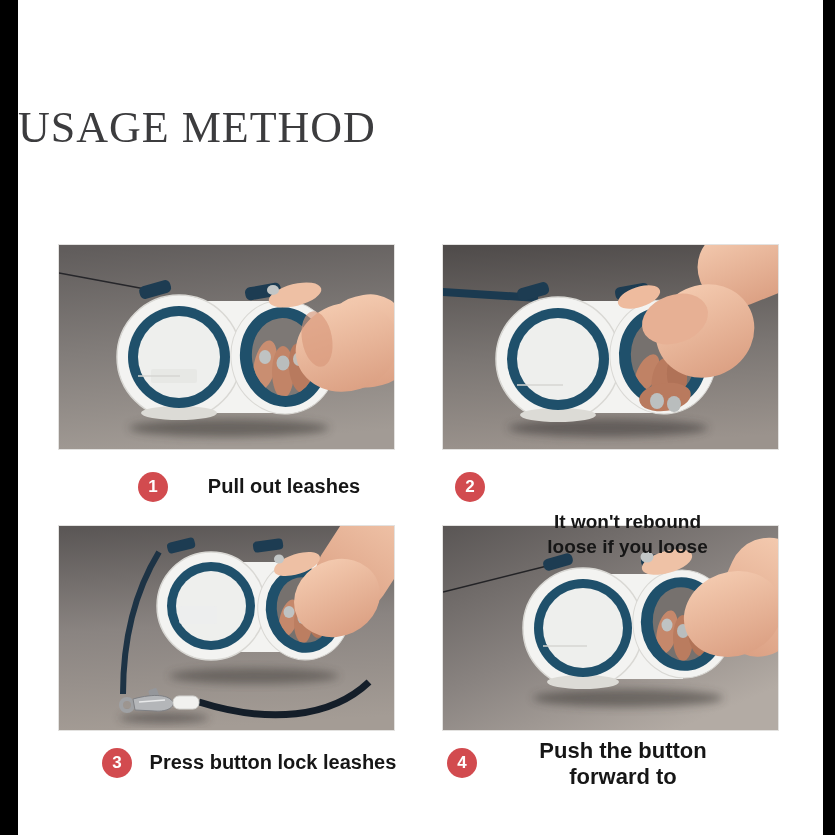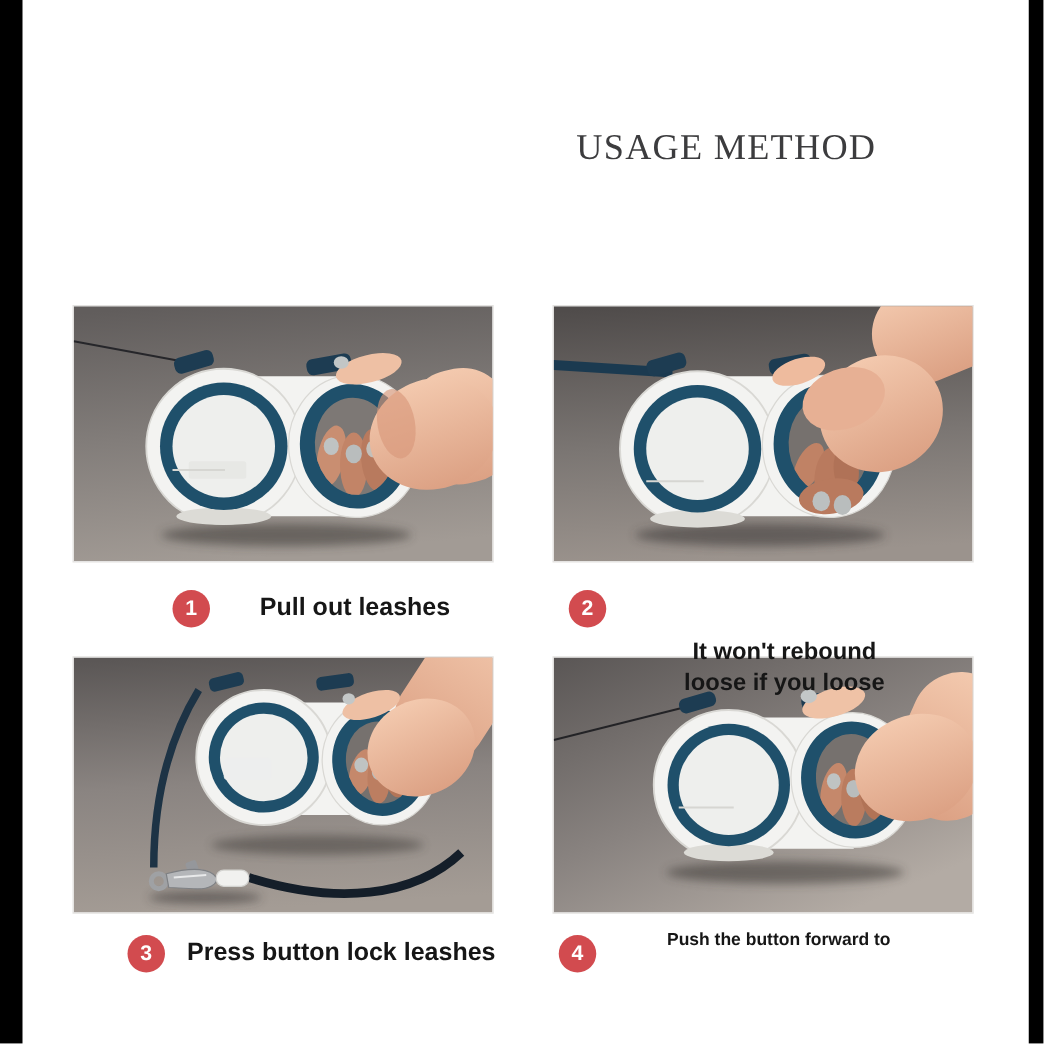--- a/index.html
+++ b/index.html
@@ -1,40 +1,40 @@
 <!DOCTYPE html>
 <html><head>
 <meta charset="utf-8">
 <style>
   html,body{margin:0;padding:0;background:#ffffff;}
   .page{position:relative;width:835px;height:835px;background:#ffffff;overflow:hidden;
         font-family:"Liberation Sans", sans-serif;}
   .bar{position:absolute;top:0;height:835px;background:#000;}
   .bar-left{left:0;width:18px;}
   .bar-right{left:823px;width:12px;}
-  .title{position:absolute;left:18px;width:683px;top:102px;text-align:right;
-         font-family:"Liberation Serif", serif;font-size:29px;font-weight:400;
+  .title{position:absolute;left:18px;width:683px;top:102px;text-align:left;
+         font-family:"Liberation Serif", serif;font-size:44px;font-weight:400;
          letter-spacing:1px;color:#3c3c3e;}
   .panel{position:absolute;width:335px;height:204px;border:1px solid #e3e2e0;box-sizing:content-box;}
   .panel svg{display:block;width:100%;height:100%;}
   .p1{left:58px;top:244px;}
   .p2{left:442px;top:244px;}
   .p3{left:58px;top:525px;}
   .p4{left:442px;top:525px;}
   .badge{position:absolute;width:30px;height:30px;border-radius:50%;background:#d24b4f;
          color:#ffffff;font-weight:bold;font-size:17px;line-height:30px;text-align:center;}
   .badge1{left:138px;top:472px;}
   .badge2{left:455px;top:472px;}
   .badge3{left:102px;top:748px;}
   .badge4{left:447px;top:748px;}
   .caption{position:absolute;color:#161616;font-weight:700;text-align:center;}
   .cap1{left:168px;top:475px;width:210px;font-size:20px;padding-left:11px;}
   .cap2{left:515px;top:461px;width:225px;font-size:19px;line-height:25px;margin-top:48px;}
   .cap3{left:148px;top:751px;width:250px;font-size:20px;}
-  .cap4{left:498px;top:738px;width:250px;font-size:14px;line-height:26px;}
+  .cap4{left:498px;top:738px;width:250px;font-size:22px;line-height:26px;}
   .caption .line{display:block;}
 </style>
 </head>
 <body>
 
 <div class="page">
 
   <div class="bar bar-left"></div>
   <div class="bar bar-right"></div>
 

